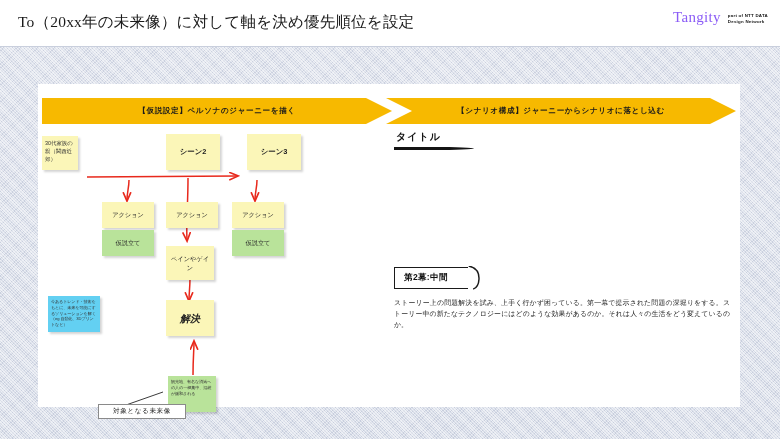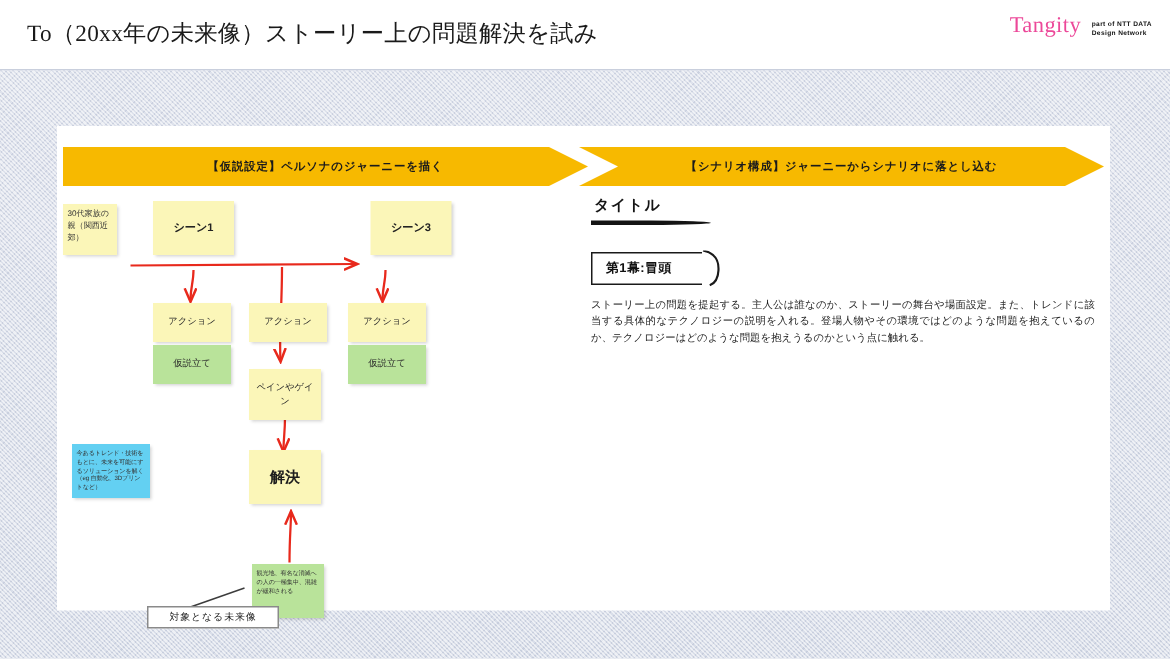--- a/index.html
+++ b/index.html
@@ -17,21 +17,21 @@
     border-bottom:1px solid #c9cfdd;
   }
   #slide-title{
     position:absolute; left:18px; top:12px;
     font-family:"Liberation Serif","DejaVu Serif",serif;
     font-size:15.5px; color:#1a1a1a; letter-spacing:.2px; white-space:nowrap;
   }
   #brand-logo{ position:absolute; right:12px; top:10px; display:flex; align-items:flex-start; gap:7px;}
   #brand-name{
     font-family:"Liberation Serif","DejaVu Serif",serif;
-    font-size:15px; color:#ec4899; letter-spacing:.3px; line-height:1;text-align:center;
+    font-size:15px; color:#8b5cf6; letter-spacing:.3px; line-height:1;text-align:center;
   }
   #brand-sub{
     font-size:4.4px; line-height:1.45; color:#111; font-weight:bold;
     letter-spacing:.25px; padding-top:3px; white-space:pre-line;
   }
   
   #texture{
     position:absolute; left:0; top:47px; width:780px; height:392px;
     background:
       repeating-linear-gradient(45deg, rgba(255,255,255,.55) 0 1px, rgba(0,0,0,0) 1px 2px),
@@ -63,21 +63,21 @@
     padding:3px 3px; box-shadow:1.5px 1.5px 2px rgba(0,0,0,.17);
     word-break:break-all;
   }
   .note.y{ background:#fbf6b8; }
   .note.g{ background:#b9e39a; }
   .note.b{ background:#63d0f2; }
   .note.center{ display:flex; align-items:center; justify-content:center; text-align:center; }
   .note.big{ font-size:7.4px; font-weight:bold; color:#222; }
   .note.mid{ font-size:6.2px; color:#2a2a2a; }
   .note.tiny{ font-size:4.1px; line-height:1.42; letter-spacing:-.1px; }
-  .note.solve{ font-size:10px; font-weight:bold; color:#1d1d1d; }
+  .note.solve{ font-size:10px; font-weight:bold; color:#1d1d1d;font-style:italic; }
   svg#arrows{ position:absolute; left:0; top:0; width:348px; height:277px; overflow:visible; }
   #target-label{
     position:absolute; left:60px; top:320px; width:88px; height:15px;
     border:1px solid #8a8a8a; background:#fff;
     display:flex; align-items:center; justify-content:center;
     font-size:6.6px; color:#1d1d1d; letter-spacing:.6px;
   }
   
   #scenario{ position:absolute; left:352px; top:46px; width:348px; height:277px; }
   #scenario-title{ position:absolute; left:6px; top:0; font-size:10px; font-weight:bold; color:#151515; letter-spacing:1px;}
@@ -95,21 +95,21 @@
   .act-box .hook{ position:absolute; right:-13px; top:-1.6px; width:13px; height:calc(100% + 3.2px); }
   .act-body{
     margin-top:8px; font-size:6.9px; line-height:1.62; color:#1c1c1c; letter-spacing:.05px;
     max-width:336px; text-align:justify;
   }
 </style>
 </head>
 <body>
 
 <div id="header-bar">
-  <div id="slide-title">To（20xx年の未来像）ストーリー上の問題解決を試み</div>
+  <div id="slide-title">To（20xx年の未来像）に対して軸を決め優先順位を設定</div>
   <div id="brand-logo">
     <div id="brand-name">Tangity</div>
     <div id="brand-sub">part of NTT DATA
 Design Network</div>
   </div>
 </div>
 
 <div id="texture"></div>
 
 <div id="slide-card">
@@ -144,22 +144,22 @@
 
       <path d="M155,245 C155,228 156,220 156,212" stroke="#e8291c" stroke-width="1.5" fill="none" marker-end="url(#ah)"></path>
 
       <path d="M88,275 L125,262" stroke="#3c3c3c" stroke-width="1" fill="none"></path>
     </svg>
 
     <div class="note y" style="left:4px; top:6px; width:36px; height:34px;">
       <span>30代家族の親（関西近郊）</span>
     </div>
 
-    <div class="note y center big" style="left:64px; top:4px; width:54px; height:36px;">
-      <span>シーン1</span>
+    <div class="note y center big" style="left:128px; top:4px; width:54px; height:36px;">
+      <span>シーン2</span>
     </div>
     <div class="note y center big" style="left:209px; top:4px; width:54px; height:36px;">
       <span>シーン3</span>
     </div>
 
     <div class="note y center mid" style="left:64px; top:72px; width:52px; height:26px;">
       <span>アクション</span>
     </div>
     <div class="note y center mid" style="left:128px; top:72px; width:52px; height:26px;">
       <span>アクション</span>
@@ -193,25 +193,25 @@
   </div>
 
   <div id="target-label">
     <span>対象となる未来像</span>
   </div>
 
   <div id="scenario">
     <div id="scenario-title">タイトル</div>
     <div id="title-rule"></div>
 
-    <div class="act" style="top:38px;">
+
+    <div class="act" style="top:136px;">
       <div class="act-box">
-        <span>第1幕:冒頭</span>
+        <span>第2幕:中間</span>
         <svg class="hook" viewBox="0 0 13 26">
           <path d="M0,0 C9,2 12,7 11.5,15 C11.2,21 9,24.5 5,26" fill="none" stroke="#1a1a1a" stroke-width="1.6"></path>
         </svg>
       </div>
-      <div class="act-body">ストーリー上の問題を提起する。主人公は誰なのか、ストーリーの舞台や場面設定。また、トレンドに該当する具体的なテクノロジーの説明を入れる。登場人物やその環境ではどのような問題を抱えているのか、テクノロジーはどのような問題を抱えうるのかという点に触れる。</div>
-    </div>
-
+      <div class="act-body">ストーリー上の問題解決を試み、上手く行かず困っている。第一幕で提示された問題の深堀りをする。ストーリー中の新たなテクノロジーにはどのような効果があるのか。それは人々の生活をどう変えているのか。</div>
+    </div>
 
   </div>
 </div>
 
 </body></html>

